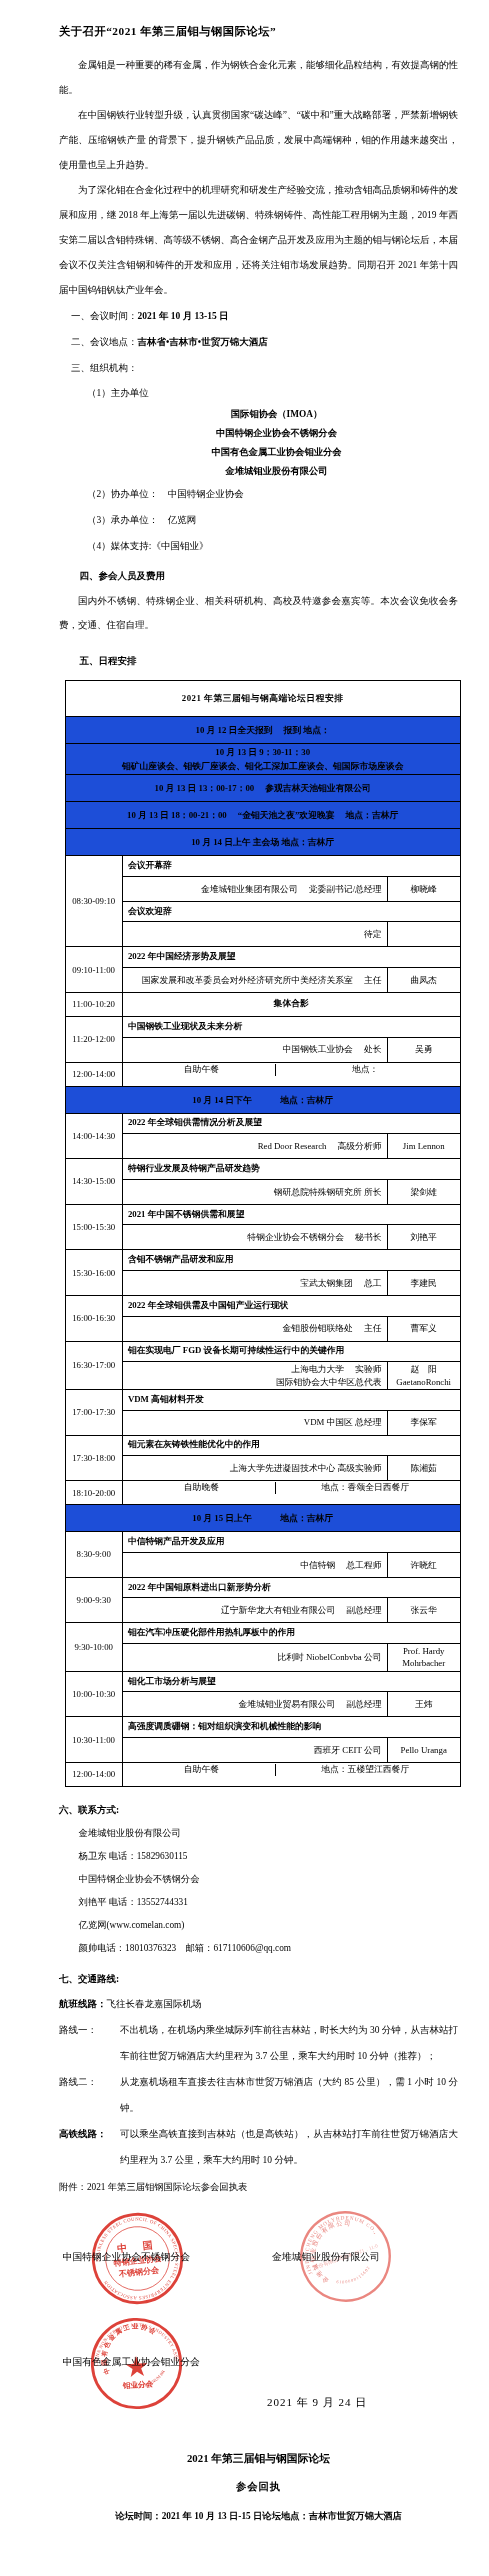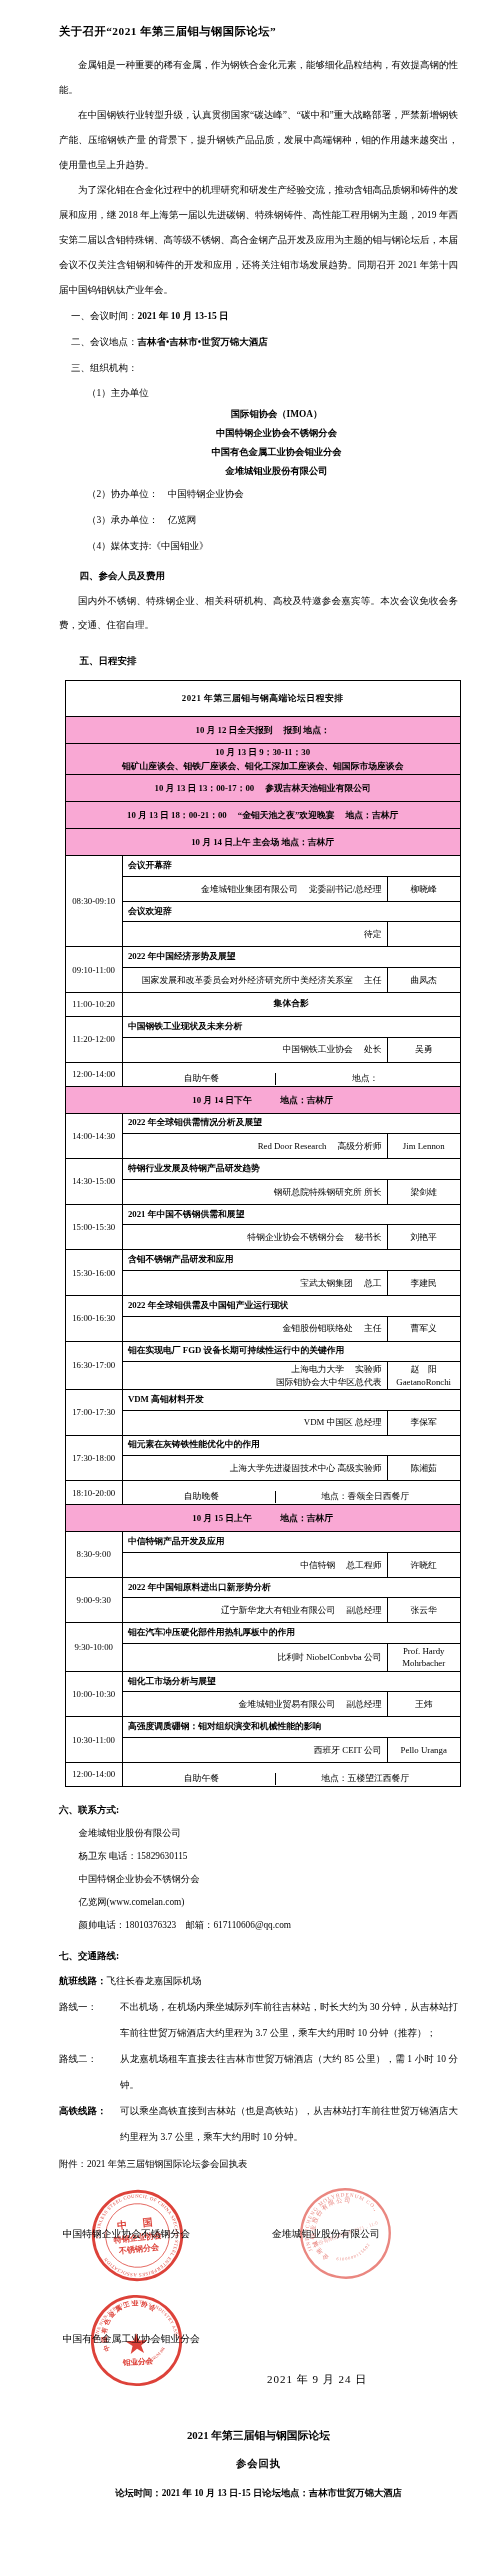--- a/index.html
+++ b/index.html
@@ -21,28 +21,28 @@
   .sub-line { font-size:9.5px; line-height:24px; margin:0 0 0 28px; }
   .org-line { font-size:9.3px; font-weight:bold; line-height:19px; margin:0 0 0 36px;text-align:center; }
   .sec-heading { font-size:9.5px; font-weight:bold; line-height:25px; margin:5.2px 0 0 20.6px; }
   .attendee-para { font-size:9.5px; line-height:24px; text-indent:2em; text-align:justify; margin:0; }
 
   
   table.schedule { border-collapse:collapse; table-layout:fixed; width:395px; margin:6.2px 0 0 5.7px; }
   table.schedule td { border:0.9px solid #000; padding:1px 5.2px; font-size:8.8px; overflow:hidden; }
   table.schedule { border:1.3px solid #000; }
   .sch-title-cell { height:36px; text-align:center; font-weight:bold; font-size:10.8px; letter-spacing:0.5px; }
-  .banner-cell { background:#f9a8d4; font-weight:bold; text-align:center; height:27px; white-space:pre-line; font-size:9px; line-height:14px; }
+  .banner-cell { background:#1d4ed8; font-weight:bold; text-align:center; height:27px; white-space:pre-line; font-size:9px; line-height:14px; }
   .t-time { text-align:center; font-size:8.5px; }
   .t-title { font-weight:bold; height:20.6px; }
   .t-org { text-align:right; height:25px; white-space:pre-line; line-height:12.4px; }
   .t-name { text-align:center; white-space:pre-line; line-height:12.4px; font-size:8.5px; }
   .photo-cell { text-align:center; font-weight:bold; height:24px; }
   .meal-td { padding:0; height:24px; }
-  .meal-in { display:flex; height:100%; align-items:flex-end; }
+  .meal-in { display:flex; height:100%; align-items:flex-start; }
   .meal-label { width:148px; border-right:0.9px solid #000; display:flex; align-items:center; justify-content:center; }
   .meal-place { flex:1; display:flex; align-items:center; justify-content:center; }
 
   
   .plain-heading { font-size:9.5px; font-weight:bold; line-height:24px; margin:11.3px 0 0 0; }
   .contact-line { font-size:9.3px; line-height:23px; margin:0 0 0 19.6px; }
   .flight-line { font-size:9.5px; line-height:26px; margin:0; }
   .flight-line .b { font-weight:bold; }
   .route { position:relative; padding-left:61px; font-size:9.5px; line-height:26px; text-align:justify; margin:0; }
   .route .rlabel { position:absolute; left:0; top:0; }
@@ -340,20 +340,21 @@
   <p class="plain-heading">六、联系方式:</p>
   <div>
 
       <div>
         <p class="contact-line">金堆城钼业股份有限公司</p>
         <p class="contact-line">杨卫东 电话：15829630115</p>
       </div>
 
       <div>
         <p class="contact-line">中国特钢企业协会不锈钢分会</p>
+        <p class="contact-line">刘艳平 电话：13552744331</p>
       </div>
 
 
       <div>
         <p class="contact-line">亿览网(www.comelan.com)</p>
         <p class="contact-line">颜帅电话：18010376323　邮箱：617110606@qq.com</p>
       </div>
     </div>
 
   <p class="plain-heading" style="margin-top:7.2px">七、交通路线:</p>

